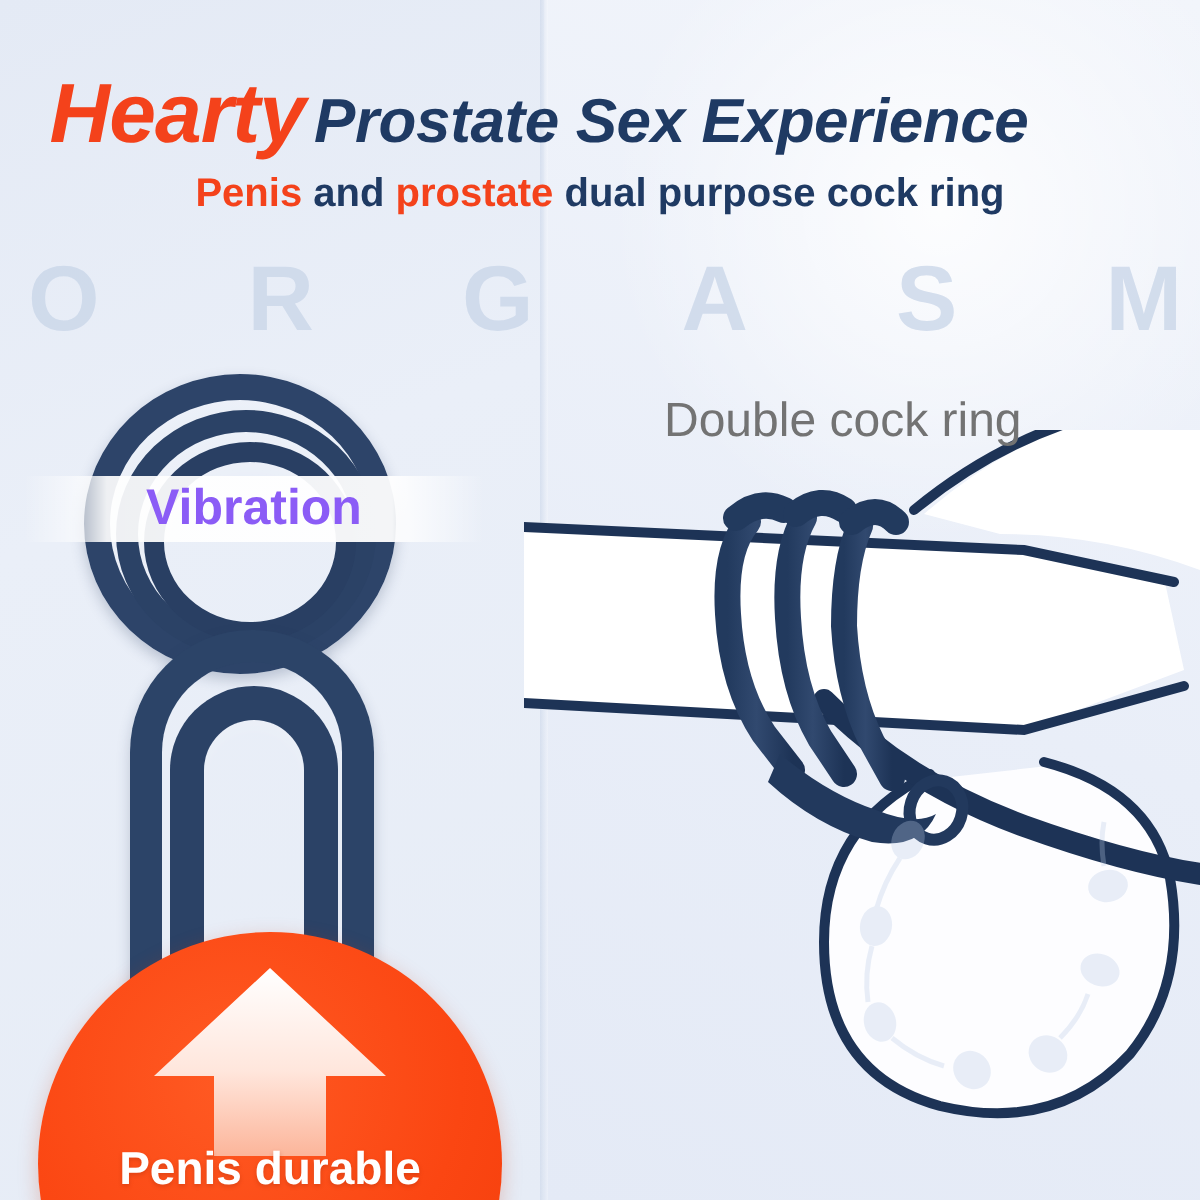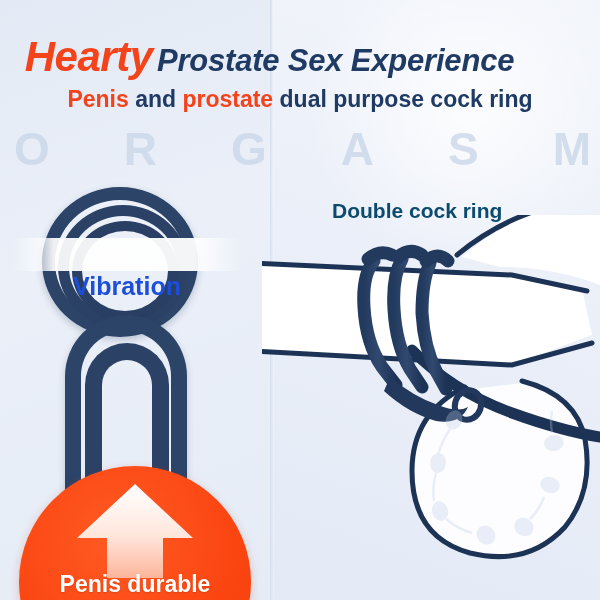--- a/index.html
+++ b/index.html
@@ -63,21 +63,21 @@
     font-weight: bold;
     font-style: italic;
     color: #1f3a63;
     letter-spacing: -0.2px;
   }
   .subhead {
     position: absolute;
     left: 0; top: 86px;
     width: 600px;
     text-align: center;
-    font-size: 23px;
+    font-size: 20px;
     font-weight: bold;
     white-space: nowrap;
   }
   .subhead .sh-orange { color: #f4421b; }
   .subhead .sh-navy { color: #1f3a63; }
 
   
   .watermark {
     position: absolute;
     left: 14px; top: 126px;
@@ -155,39 +155,38 @@
     width: 230px; height: 33px;
     background: linear-gradient(90deg, rgba(255,255,255,0) 0%, rgba(255,255,255,0.92) 18%, rgba(255,255,255,0.95) 80%, rgba(255,255,255,0) 100%);
   }
   .vib-text {
     position: absolute;
     left: 12px; top: 239px;
     width: 230px;
     text-align: center;
     font-size: 25px;
     font-weight: bold;
-    color: #1d4ed8;
+    color: #8b5cf6;
     line-height: 31px;
-    margin-top: 32px;
   }
 
   
   .right-art {
     position: absolute;
     left: 262px; top: 215px;
     width: 338px; height: 385px;
   }
 
   
   .callout {
     position: absolute;
     left: 332px; top: 198px;
-    font-size: 21px;
-    font-weight: bold;
-    color: #0c4a6e;
+    font-size: 24px;
+    font-weight: normal;
+    color: #737373;
     line-height: 26px;
     white-space: nowrap;
   }
 
   
   .badge {
     position: absolute;
     left: 19px; top: 466px;
     width: 232px; height: 232px;
     border-radius: 50%;

